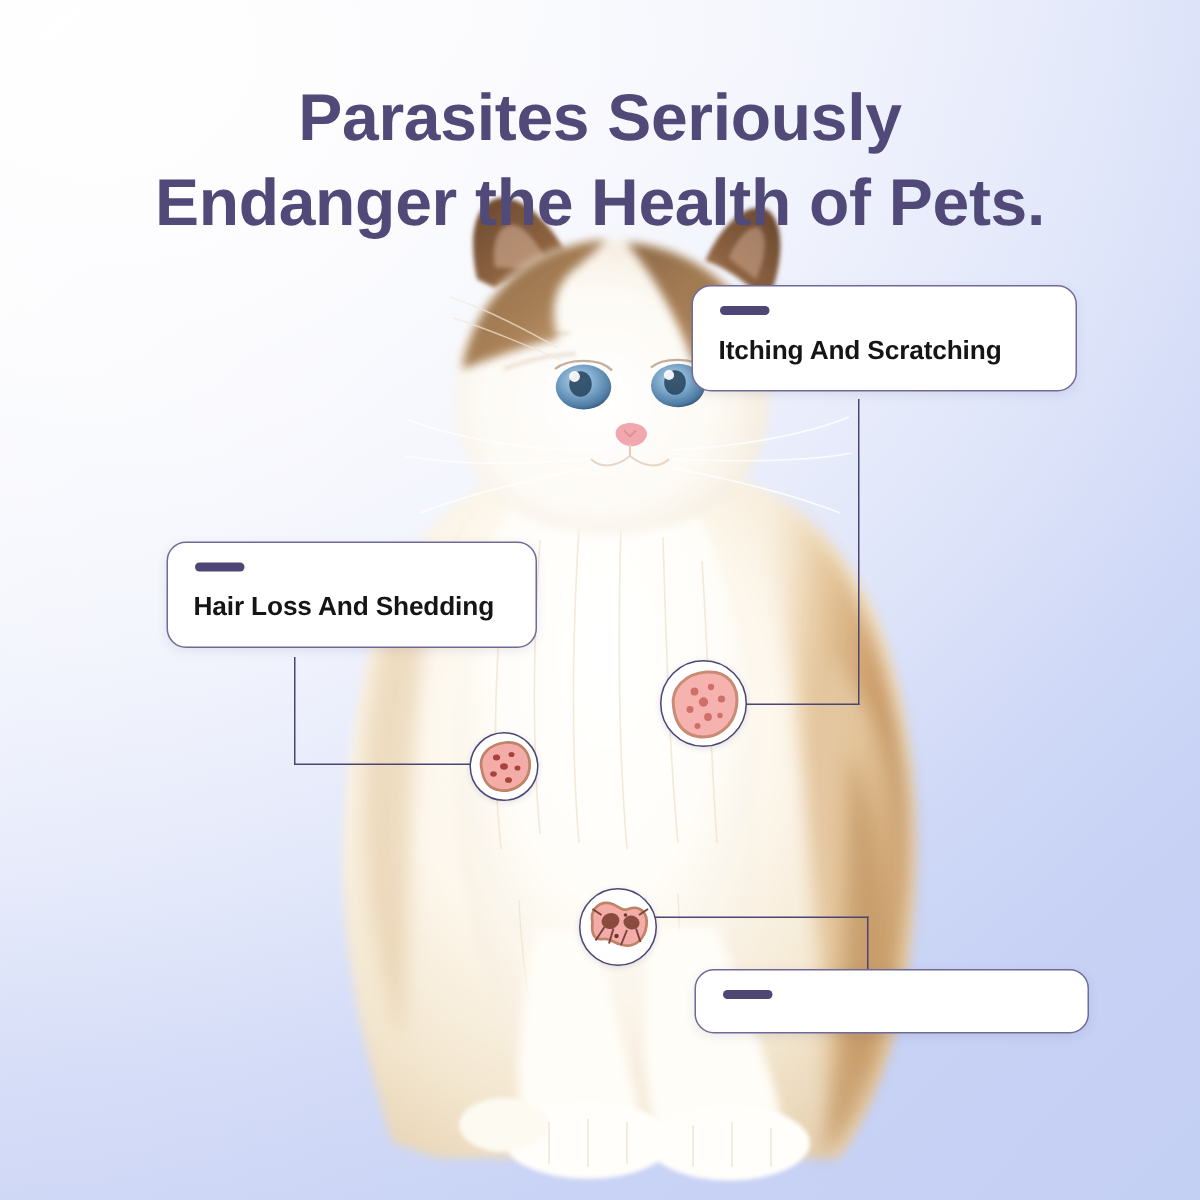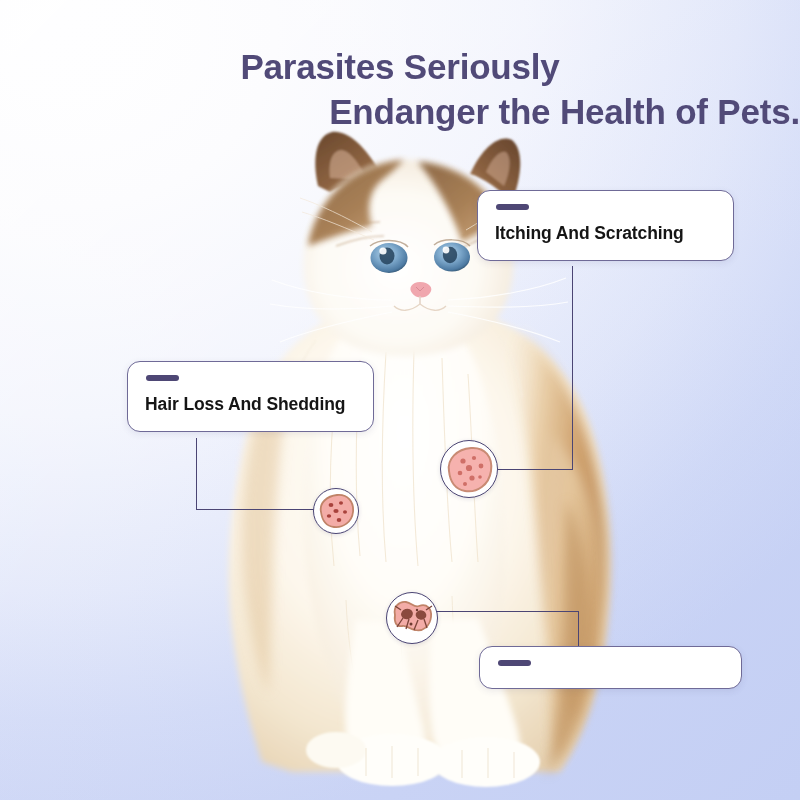--- a/index.html
+++ b/index.html
@@ -11,40 +11,39 @@
       radial-gradient(120% 100% at 8% 4%, #fefeff 0%, #fbfbfe 22%, #f2f4fd 48%, #e3e8fa 70%, #d3dbf7 86%, #cbd4f5 100%);
   }
   #stage:after{
     content:"";position:absolute;inset:0;pointer-events:none;
     background:linear-gradient(135deg, rgba(255,255,255,.55) 0%, rgba(255,255,255,.10) 38%, rgba(196,209,245,.22) 72%, rgba(186,200,243,.42) 100%);
   }
 
   
   .title{
     position:absolute;left:0;right:0;top:22px;text-align:center;z-index:40;
-    color:#514a78;font-weight:bold;font-size:35px;line-height:1.28;
+    color:#514a78;font-weight:bold;font-size:44px;line-height:1.28;
     letter-spacing:-0.2px;
   }
-  .title .l2{display:block;text-align:right;}
+  .title .l2{display:block;}
 
   
   .cat{position:absolute;left:0;top:0;width:800px;height:800px;z-index:10;}
 
   
   .conn{position:absolute;z-index:25;border-color:#4b4574;}
   .conn-v{border-left:1.6px solid #4b4574;}
   .conn-h{border-top:1.6px solid #4b4574;}
 
   
   .callout{
     position:absolute;z-index:32;background:#ffffff;
     border:1.5px solid #6f6a97;border-radius:13px;
     padding:13px 16px 13px 17px;
     box-shadow:0 2px 7px rgba(60,60,110,.10);
-    margin-left:16px;
   }
   .callout .dash{
     width:33px;height:6px;border-radius:3px;background:#4e4775;margin:0 0 9px 1px;
   }
   .callout .line{
     color:#151515;font-weight:bold;font-size:17.5px;line-height:1.62;
     white-space:nowrap;letter-spacing:-0.1px;
   }
 
   #box-itching{left:461px;top:190px;width:222px;}

